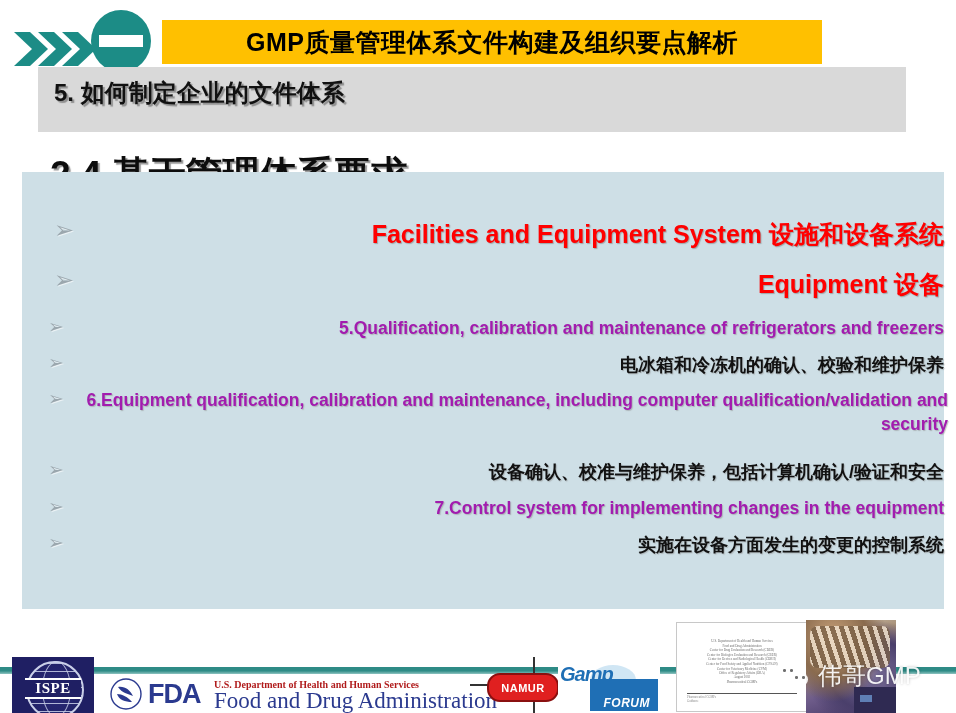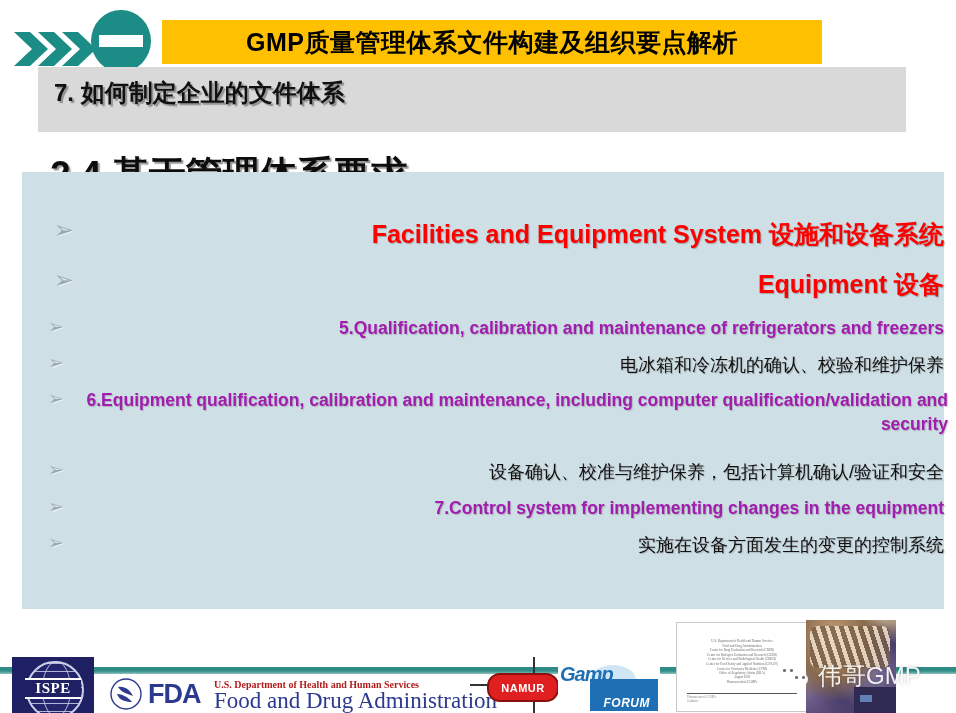--- a/index.html
+++ b/index.html
@@ -115,21 +115,21 @@
   .lv1 .cn { color: #FF0000; }
   .lv2 {
     font-size: 17.5px;
     font-weight: 700;
     color: #a21caf;
     text-shadow: 1px 1px 1px rgba(140,140,140,0.5);
     line-height: 1.35;
   }
   .lv2cn {
     font-size: 18px;
-    font-weight: 400;
+    font-weight: 700;
     color: #111111;
     text-shadow: 1px 1px 1px rgba(140,140,140,0.5);
   }
 
   
   #row-0 { top: 46px;  left: 32px; }
   #row-1 { top: 96px;  left: 32px; }
   #row-2 { top: 145px; left: 26px; }
   #row-3 { top: 181px; left: 26px; }
   #row-4 { top: 217px; left: 26px; width: 900px; }
@@ -453,21 +453,21 @@
     <ellipse cx="113" cy="31" rx="30" ry="31" fill="#1C8C86"></ellipse>
     <rect x="91" y="25" width="44" height="12" fill="#FFFFFF"></rect>
   </svg>
 </div>
 
 <div id="title-banner">
   <span class="title-text">GMP质量管理体系文件构建及组织要点解析</span>
 </div>
 
 <div id="section-bar">
-  <span class="section-text">7. 如何制定企业的文件体系</span>
+  <span class="section-text">5. 如何制定企业的文件体系</span>
 </div>
 
 <div id="sub-heading">2.4.基于管理体系要求</div>
 
 <div id="content-panel">
 
   <div class="bullet-row" id="row-0">
     <span class="marker big-marker">➢</span>
     <span class="line-text lv1">
       <span>Facilities and Equipment System</span><span>&nbsp;</span><span class="cn">设施和设备系统</span>

